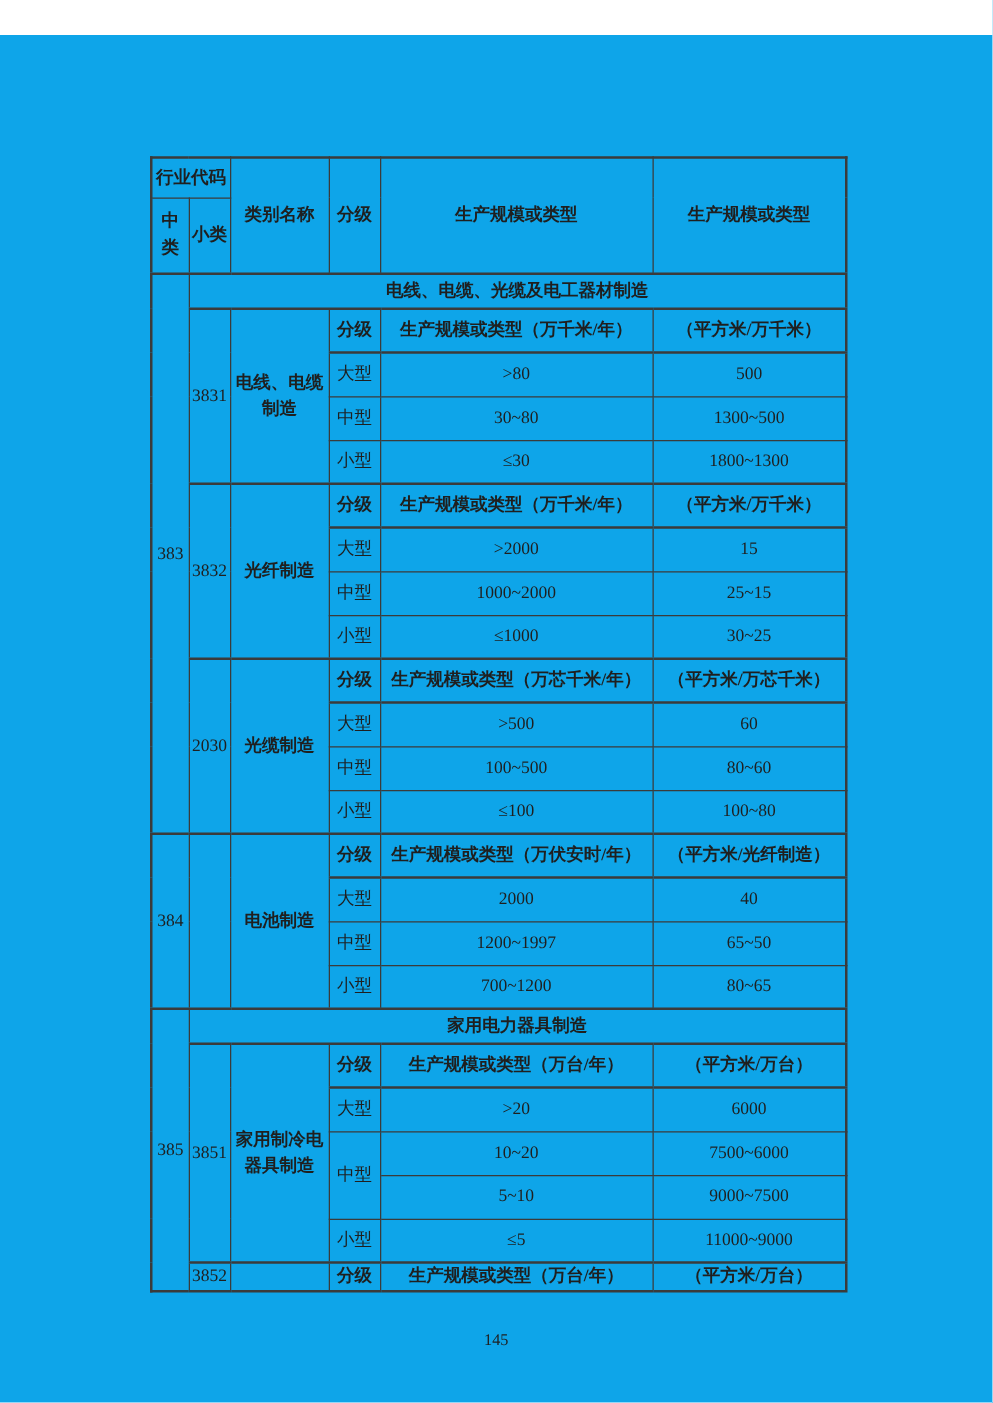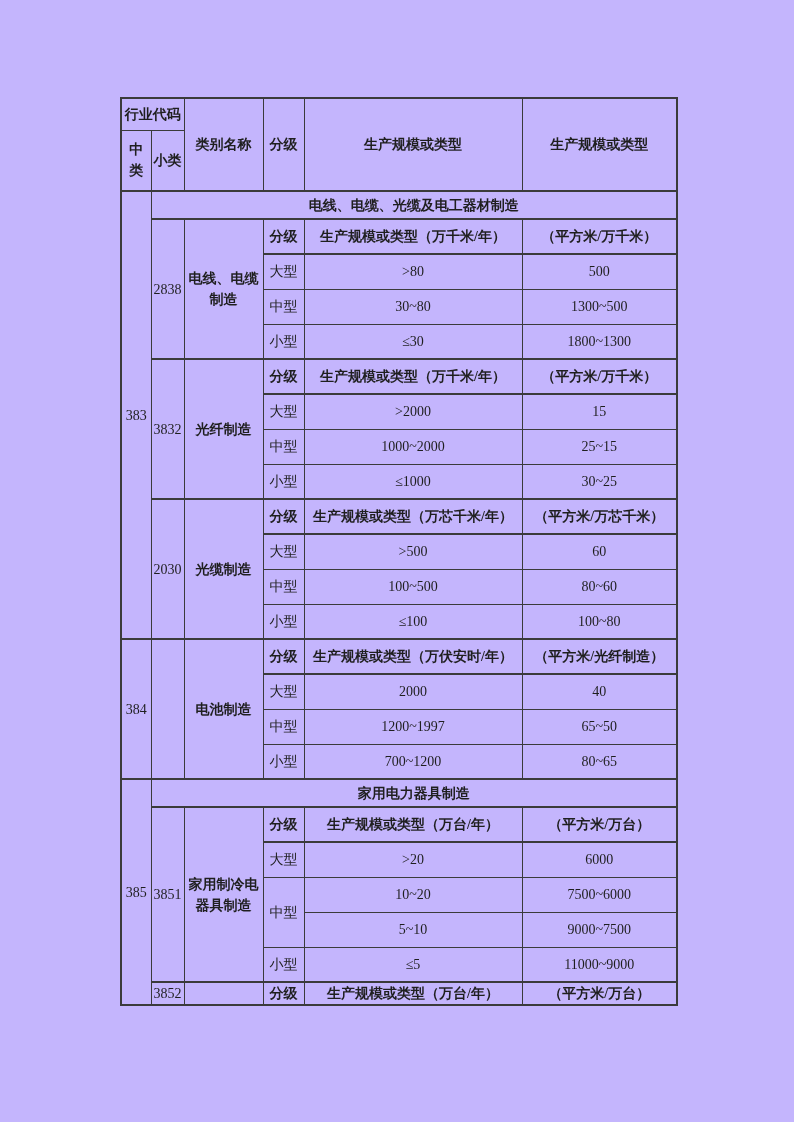--- a/index.html
+++ b/index.html
@@ -3,21 +3,21 @@
 <meta charset="utf-8">
 <style>
   * { box-sizing: border-box; margin: 0; padding: 0; }
   html, body { background: #ffffff; }
   body {
     width: 794px; height: 1122px;
     position: relative;
     font-family: "Liberation Serif", serif;
     color: #1f1f1f;
   }
-  .doc-page { position: absolute; inset: 0; background: #c4b5fd; }
+  .doc-page { position: absolute; inset: 0; background: #0ea5e9; margin-top: 28px; }
 
   table.land-table {
     position: absolute; left: 120px; top: 97px;
     width: 556px;
     border-collapse: collapse;
     table-layout: fixed;
     border: 2px solid #3b3b3b;
   }
   table.land-table td {
     border: 1px solid #3b3b3b;
@@ -76,21 +76,21 @@
         <td class="b midhead">中类</td>
         <td class="b">小类</td>
       </tr>
 
       <tr class="r-grp">
         <td rowspan="13">383</td>
         <td colspan="5" class="b">电线、电缆、光缆及电工器材制造</td>
       </tr>
 
       <tr class="r-sub">
-        <td rowspan="4">2838</td>
+        <td rowspan="4">3831</td>
         <td rowspan="4" class="b wrap">电线、电缆制造</td>
         <td class="b">分级</td>
         <td class="b">生产规模或类型（万千米/年）</td>
         <td class="b">（平方米/万千米）</td>
       </tr>
       <tr class="r-d">
         <td>大型</td>
         <td>&gt;80</td>
         <td>500</td>
       </tr>
@@ -211,13 +211,14 @@
         <td>3852</td>
         <td></td>
         <td class="b">分级</td>
         <td class="b">生产规模或类型（万台/年）</td>
         <td class="b">（平方米/万台）</td>
       </tr>
 
     </tbody>
   </table>
 
+  <div class="page-number">145</div>
 </div>
 
 </body></html>

